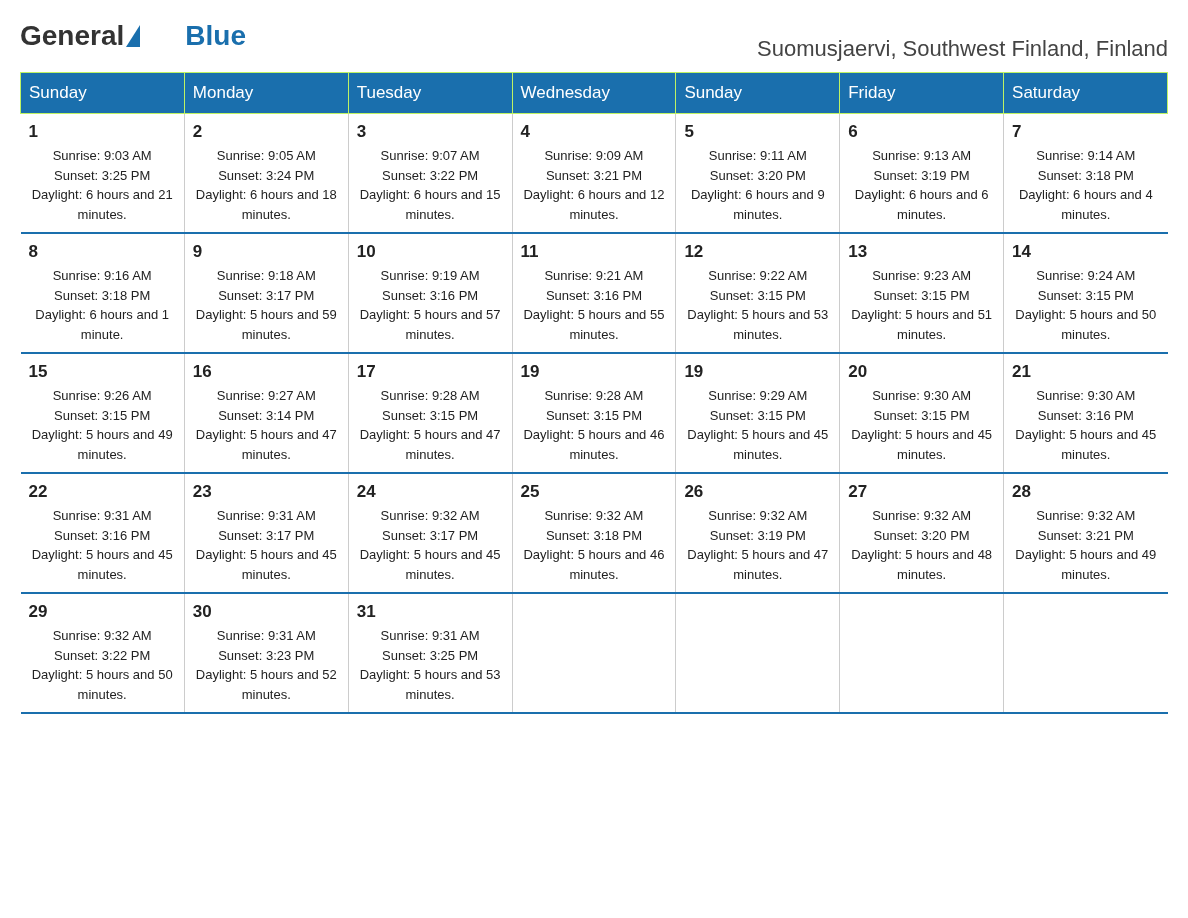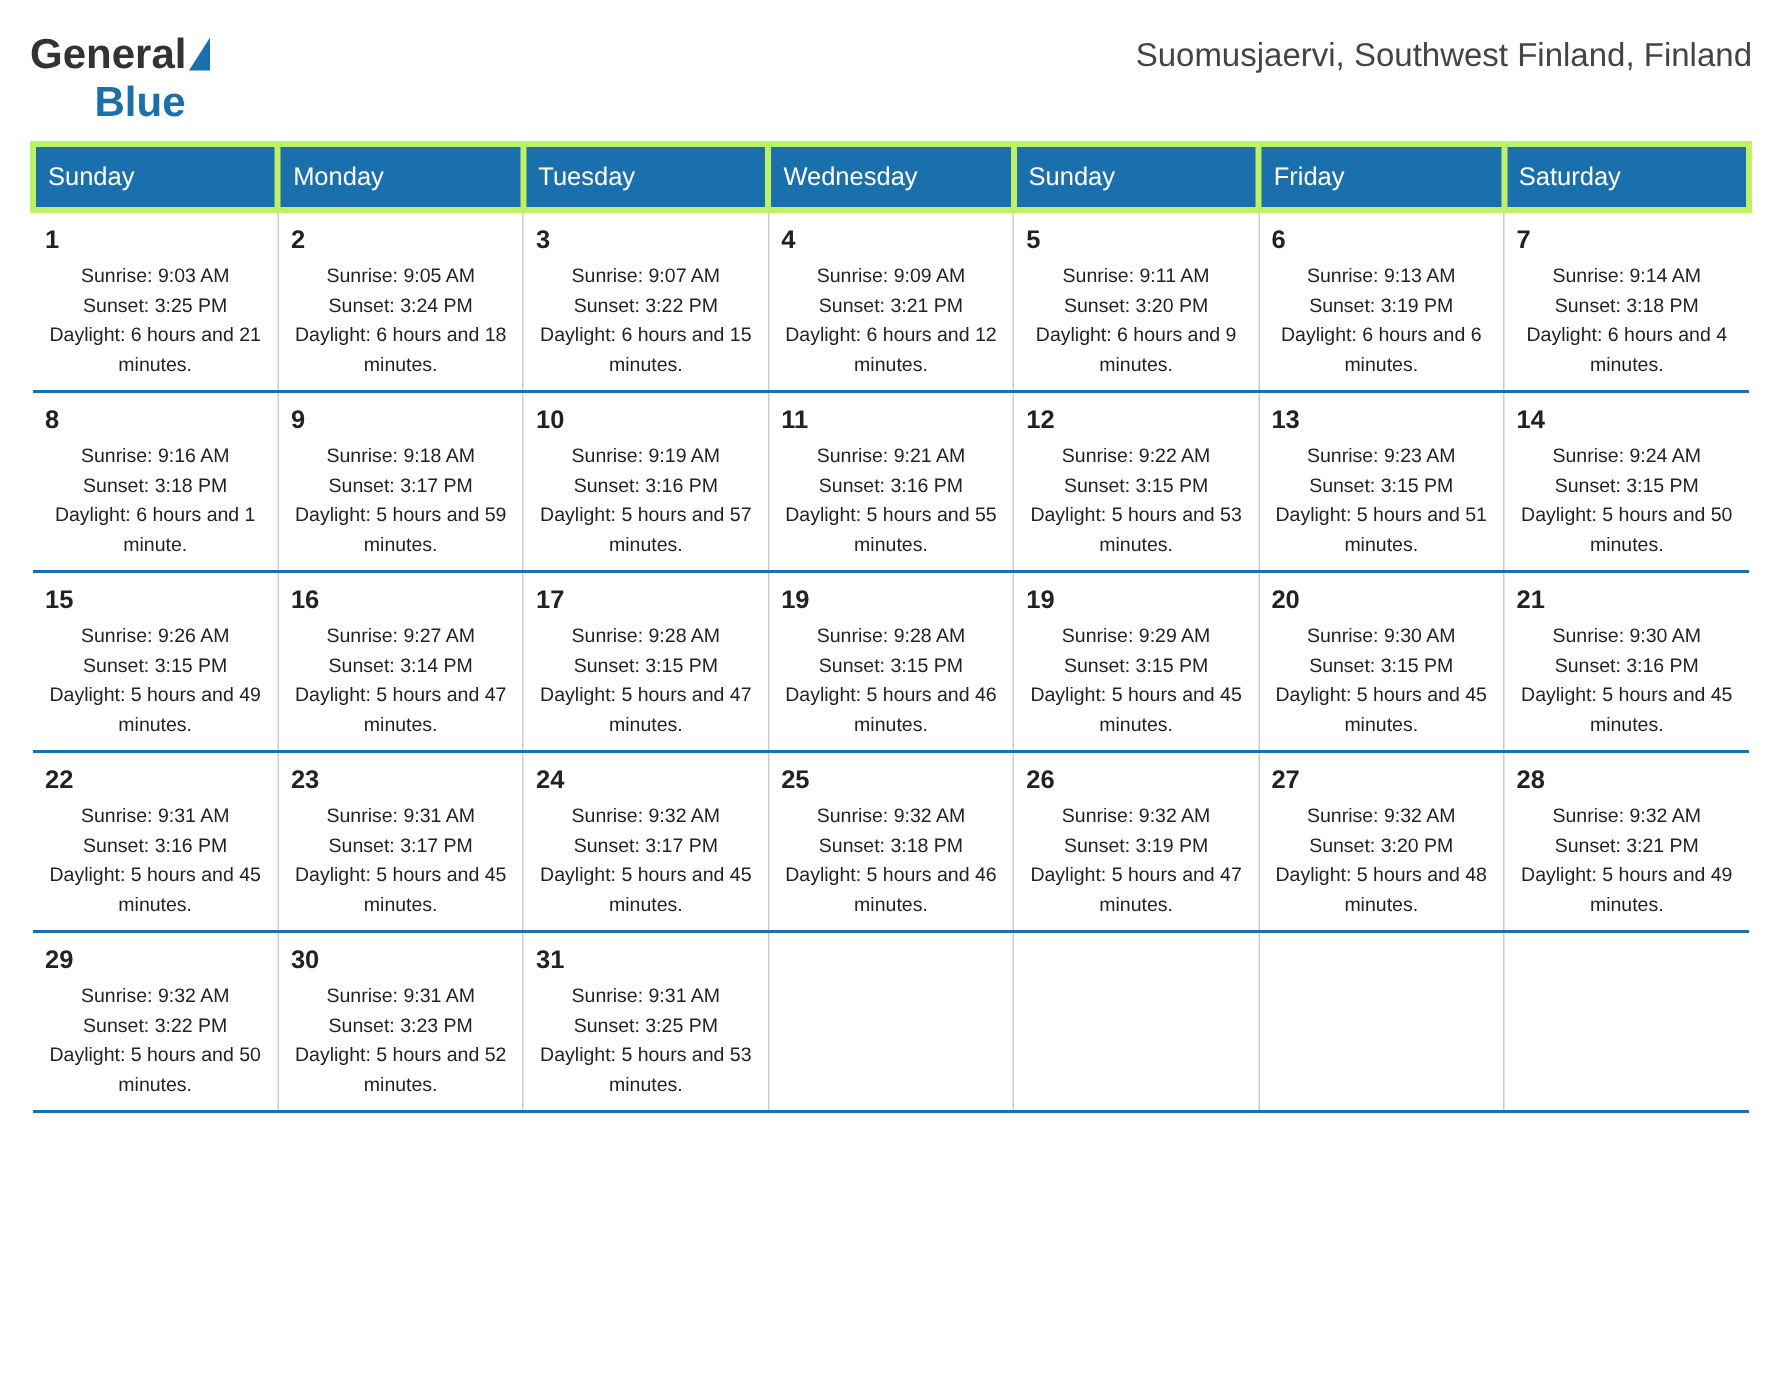--- a/index.html
+++ b/index.html
@@ -11,21 +11,21 @@
       padding: 20px;
     }
     .header {
       display: flex;
       justify-content: space-between;
       align-items: flex-start;
       margin-bottom: 10px;
     }
     .logo {
       display: flex;
-      flex-direction: column;
+      flex-direction: row;
       align-items: flex-start;
     }
     .logo-text {
       display: flex;
       align-items: center;
     }
     .logo-general {
       font-size: 28px;
       font-weight: bold;
       color: #333;
@@ -48,37 +48,37 @@
       text-align: right;
     }
     .month-title {
       font-size: 52px;
       font-weight: bold;
       color: #222;
     }
     .location-title {
       font-size: 22px;
       color: #444;
-      margin-top: 4px;
+      margin-top: 16px;
     }
     table {
       width: 100%;
       border-collapse: collapse;
       margin-top: 10px;
     }
     thead tr {
       background-color: #1a6fad;
     }
     thead th {
       color: #fff;
       font-size: 17px;
       font-weight: normal;
       padding: 10px 8px;
       text-align: left;
-      border: 4px solid #bef264;
+      border: 1px solid #bef264;
     }
     tbody tr {
       border-bottom: 2px solid #1a6fad;
     }
     tbody td {
       vertical-align: top;
       padding: 8px;
       font-size: 13px;
       color: #222;
       border-right: 1px solid #ccc;

